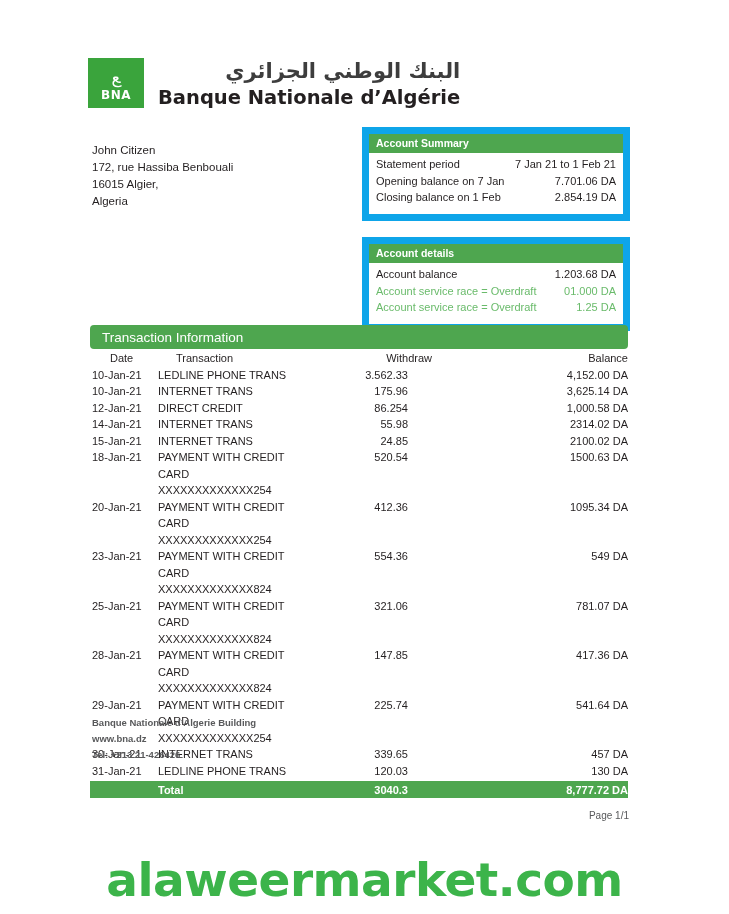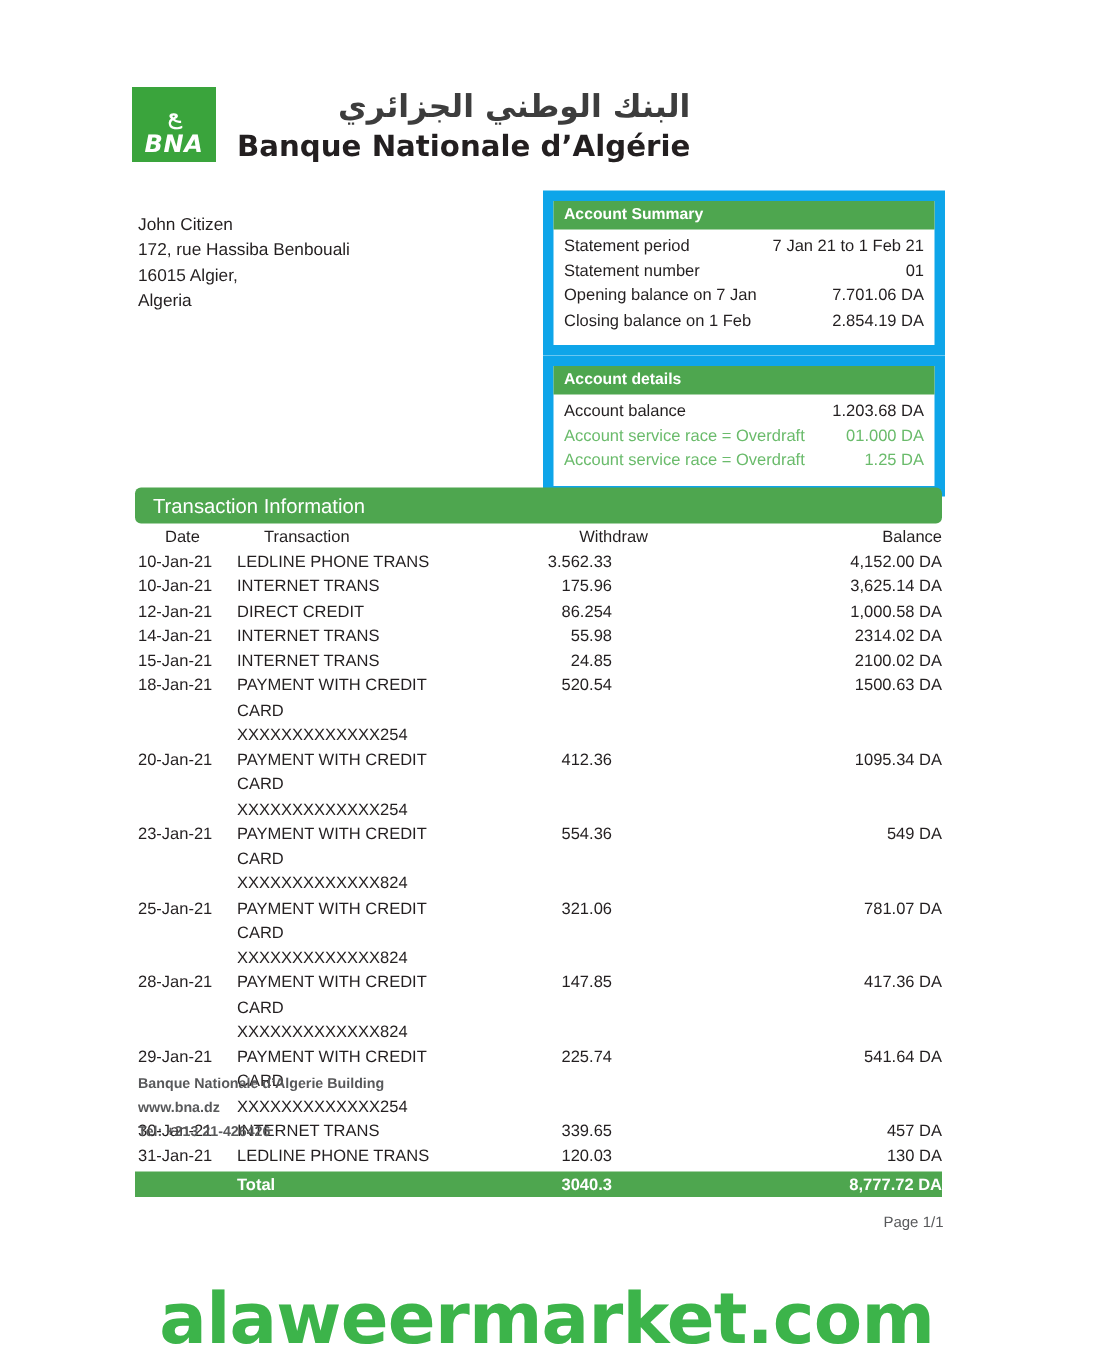--- a/index.html
+++ b/index.html
@@ -45,25 +45,24 @@
     color: #ffffff;
     font-size: 17px;
     line-height: 16px;
     font-family: "DejaVu Sans", sans-serif;
     margin-top: 4px;
     letter-spacing: -1px;
   }
   .logo-bna {
     color: #ffffff;
     font-weight: bold;
-    font-size: 16px;
+    font-size: 12px;
     line-height: 21px;
     letter-spacing: 0.5px;
     font-family: "DejaVu Sans", sans-serif;
-    font-style: italic;
   }
   .brand-text {
     margin-left: 14px;
     padding-top: 1px;
   }
   .brand-arabic {
     font-family: "DejaVu Sans", sans-serif;
     font-size: 21px;
     line-height: 24px;
     color: #3d3d3d;
@@ -238,24 +237,20 @@
   </div>
 
   <div class="infobox" id="account-summary-box">
     <div class="infobox-title">Account Summary</div>
     <div class="infobox-body">
       <div class="info-row">
         <span class="k">Statement period</span>
         <span class="v">7 Jan 21 to 1 Feb 21</span>
       </div>
       <div class="info-row">
-        <span class="k">Statement number</span>
-        <span class="v">01</span>
-      </div>
-      <div class="info-row">
         <span class="k">Opening balance on 7 Jan</span>
         <span class="v">7.701.06 DA</span>
       </div>
       <div class="info-row">
         <span class="k">Closing balance on 1 Feb</span>
         <span class="v">2.854.19 DA</span>
       </div>
     </div>
   </div>
 

